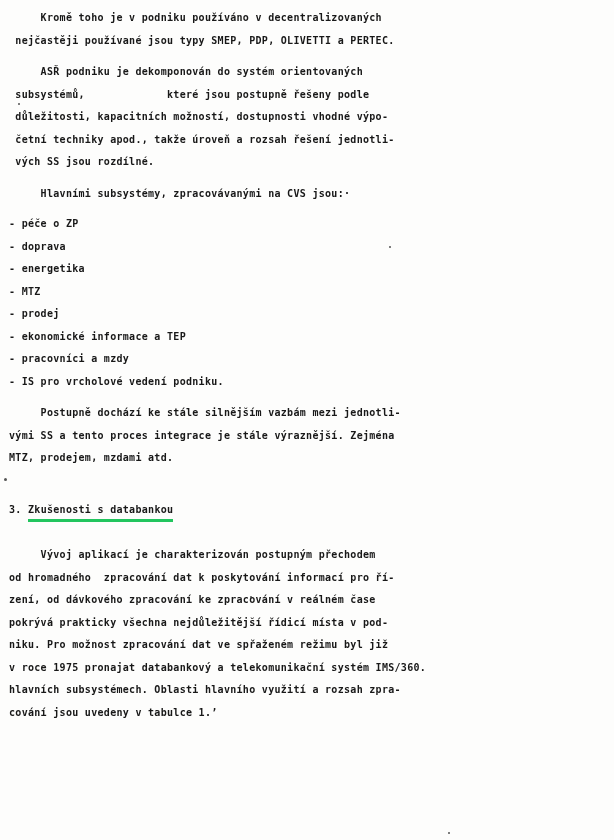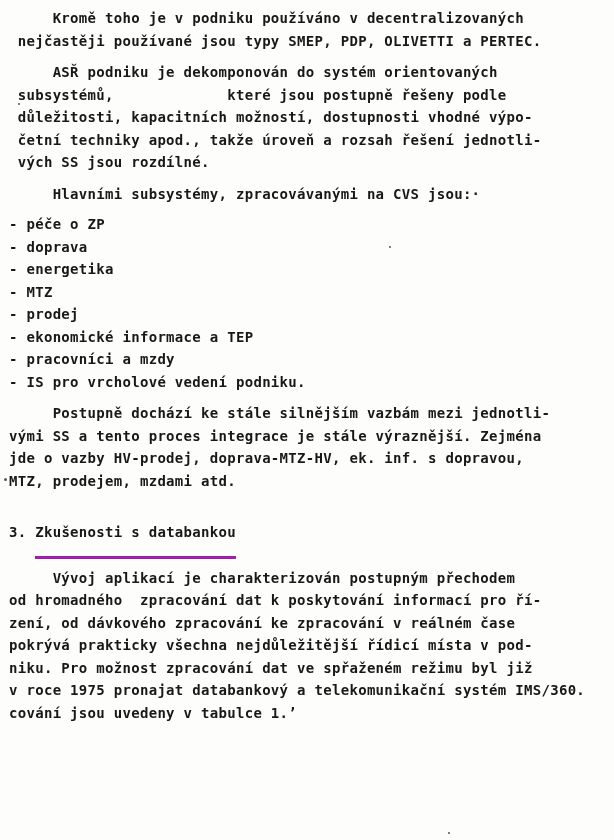--- a/index.html
+++ b/index.html
@@ -9,21 +9,21 @@
   }
   .page {
     position: relative;
     width: 614px;
     height: 840px;
     box-sizing: border-box;
     background: #fdfdfc;
     color: #181818;
     font-family: "DejaVu Sans Mono", "Liberation Mono", monospace;
     font-weight: 700;
-    font-size: 14px;
+    font-size: 10px;
     line-height: 22.5px;
     letter-spacing: 0.3px;
     padding: 7px 2px 0 9px;
     overflow: hidden;
   }
   .line {
     white-space: pre;
     height: 22.5px;
   }
   .para {
@@ -31,22 +31,22 @@
   }
   .para.tight {
     margin-bottom: 8px;
   }
   .heading {
     margin-top: 29px;
     margin-bottom: 23px;
     white-space: pre;
   }
   .heading .htext {
-    border-bottom: 3px solid #a21caf;
-    padding-bottom: 16px;
+    border-bottom: 3px solid #22c55e;
+    padding-bottom: 4px;
   }
   .heading .hnum {
     border-bottom: 1px solid transparent;
   }
   
   .speck {
     position: absolute;
     background: #2a2a2a;
     width: 3px;
     height: 3px;
@@ -79,31 +79,31 @@
         <div class="line">- energetika</div>
         <div class="line">- MTZ</div>
         <div class="line">- prodej</div>
         <div class="line">- ekonomické informace a TEP</div>
         <div class="line">- pracovníci a mzdy</div>
         <div class="line">- IS pro vrcholové vedení podniku.</div>
       </div>
       <div class="para">
         <div class="line">     Postupně dochází ke stále silnějším vazbám mezi jednotli-</div>
         <div class="line">vými SS a tento proces integrace je stále výraznější. Zejména</div>
-        <div class="line">jde o vazby HV-prodej, doprava-MTZ-HV, ek. inf. s dopravou,</div>
         <div class="line">MTZ, prodejem, mzdami atd.</div>
       </div>
       <div class="heading"><span class="hnum">3.</span> <span class="htext">Zkušenosti s databankou</span></div>
       <div class="para">
         <div class="line">     Vývoj aplikací je charakterizován postupným přechodem</div>
         <div class="line">od hromadného  zpracování dat k poskytování informací pro ří-</div>
         <div class="line">zení, od dávkového zpracování ke zpracování v reálném čase</div>
         <div class="line">pokrývá prakticky všechna nejdůležitější řídicí místa v pod-</div>
         <div class="line">niku. Pro možnost zpracování dat ve spřaženém režimu byl již</div>
         <div class="line">v roce 1975 pronajat databankový a telekomunikační systém IMS/360.</div>
+        <div class="line">hlavních subsystémech. Oblasti hlavního využití a rozsah zpra-</div>
         <div class="line">cování jsou uvedeny v tabulce 1.’</div>
       </div>
     </div>
   <div class="speck" style="left:4px; top:478px;"></div>
   <div class="speck" style="left:18px; top:103px; width:2px; height:2px;"></div>
   <div class="speck" style="left:389px; top:246px; width:2px; height:2px;"></div>
   <div class="speck" style="left:250px; top:596px; width:2px; height:2px;"></div>
   <div class="speck" style="left:448px; top:832px; width:2px; height:2px;"></div>
 </div>
 

